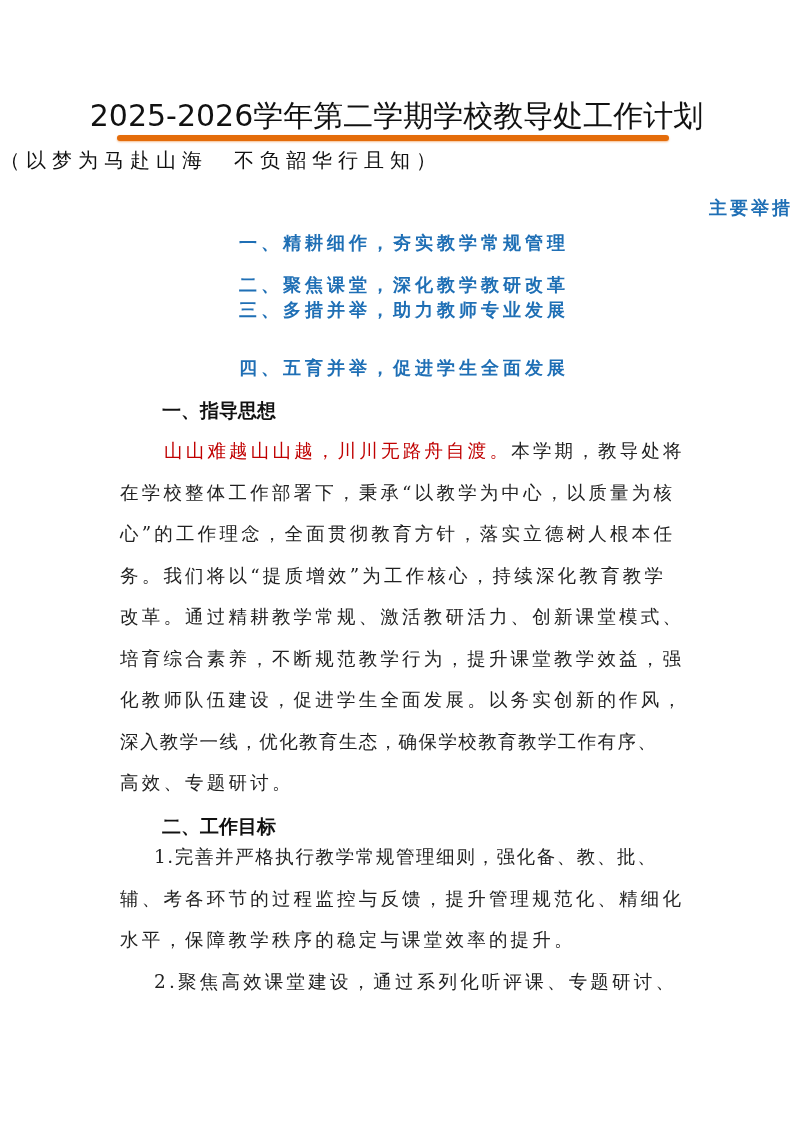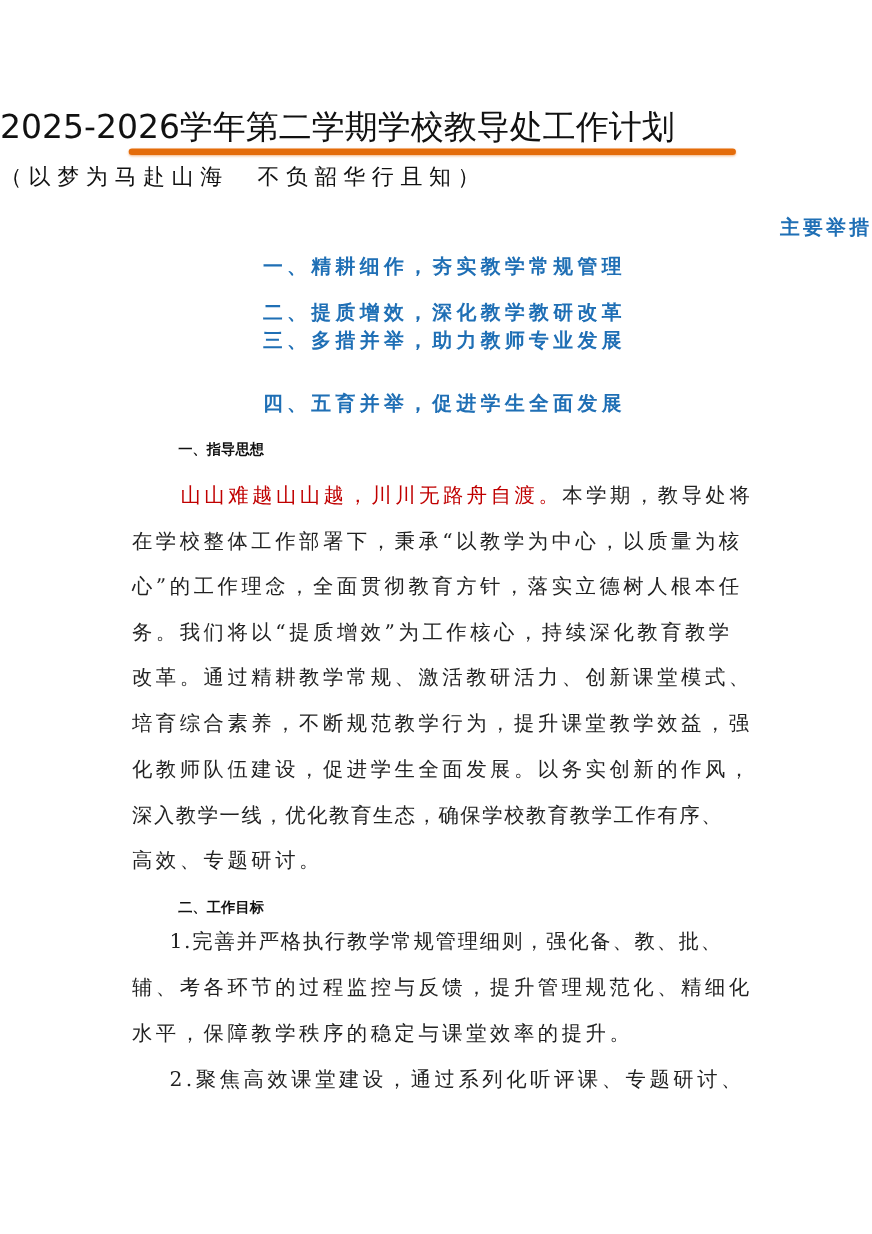--- a/index.html
+++ b/index.html
@@ -1,47 +1,47 @@
 <!DOCTYPE html>
 <html><head>
   <meta charset="utf-8">
   <style>
     html, body { margin: 0; padding: 0; background: #ffffff; }
     body { width: 793px; height: 1122px; position: relative; overflow: hidden;
            font-family: "DejaVu Serif", "Liberation Serif", serif; color: #1a1a1a; }
     .page { position: absolute; left: 0; top: 0; width: 793px; height: 1122px; }
-    .title { position: absolute; left: 0; width: 793px; top: 98px; text-align: left;
+    .title { position: absolute; left: 0; width: 793px; top: 98px; text-align: center;
              font-family: "DejaVu Sans", "Liberation Sans", sans-serif;
              font-size: 30px; line-height: 36px; color: #111; letter-spacing: 0px; white-space: nowrap; }
     .title-bar { position: absolute; left: 117px; top: 135px; width: 552px; height: 6px;
                  border-radius: 3px; background: #e46c0a; box-shadow: 0 1px 2px rgba(228,108,10,0.45); }
     .subtitle { position: absolute; left: 0; width: 793px; top: 147px; text-align: left;
                 font-size: 20px; line-height: 26px; color: #111; letter-spacing: 6px; white-space: pre; }
     .measures-title { position: absolute; left: 0; width: 793px; top: 196px; text-align: right;
                       font-size: 18px; line-height: 24px; color: #1f6fb5; font-weight: bold; letter-spacing: 3px; }
     .measure { position: absolute; left: 239px; font-size: 18px; line-height: 24px; color: #1f6fb5;
                font-weight: bold; letter-spacing: 4px; white-space: nowrap; }
     .section-heading { position: absolute; left: 162px; font-family: "DejaVu Sans", "Liberation Sans", sans-serif;
-                       font-size: 13px; font-weight: bold; line-height: 26px; color: #111; }
+                       font-size: 19px; font-weight: bold; line-height: 26px; color: #111; }
     .para { position: absolute; left: 120px; width: 555px; font-size: 18.5px; line-height: 41.5px;
             color: #222; text-align: justify; letter-spacing: 3.2px; }
     .para .line { display: block; white-space: nowrap; height: 41.5px; }
     .red { color: #c00000; }
   </style>
 </head>
 <body>
 
 <div class="page">
   <div class="title">2025-2026学年第二学期学校教导处工作计划</div>
   <div class="title-bar"></div>
   <div class="subtitle">（以梦为马赴山海　不负韶华行且知）</div>
 
   <div class="measures-title">主要举措</div>
   <div class="measure" style="top:231px">一、精耕细作，夯实教学常规管理</div>
-  <div class="measure" style="top:273px">二、提质增效，深化教学教研改革</div>
+  <div class="measure" style="top:273px">二、聚焦课堂，深化教学教研改革</div>
   <div class="measure" style="top:298px">三、多措并举，助力教师专业发展</div>
   <div class="measure" style="top:356px">四、五育并举，促进学生全面发展</div>
 
   <div class="section-heading" style="top:397px">一、指导思想</div>
 
   <div class="para" style="top:430px">
     <span class="line" style="padding-left:44px"><span class="red">山山难越山山越，川川无路舟自渡。</span><span>本学期，教导处将</span></span>
     <span class="line">在学校整体工作部署下，秉承“以教学为中心，以质量为核</span>
     <span class="line">心”的工作理念，全面贯彻教育方针，落实立德树人根本任</span>
     <span class="line">务。我们将以“提质增效”为工作核心，持续深化教育教学</span>

